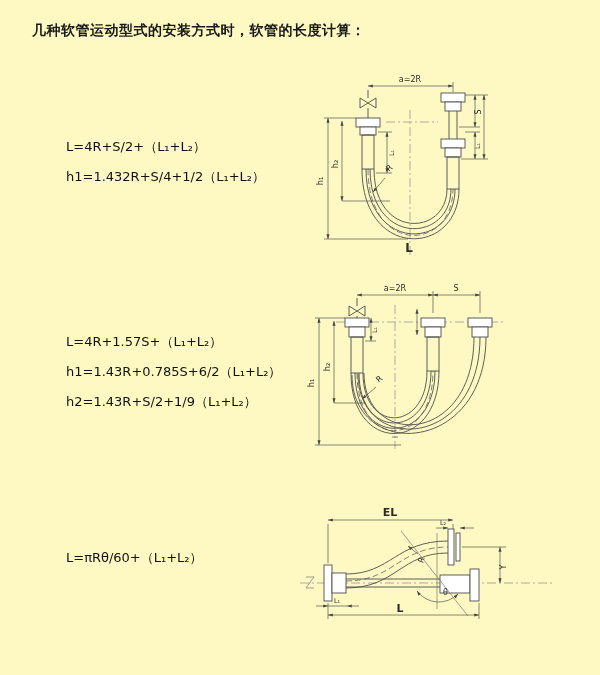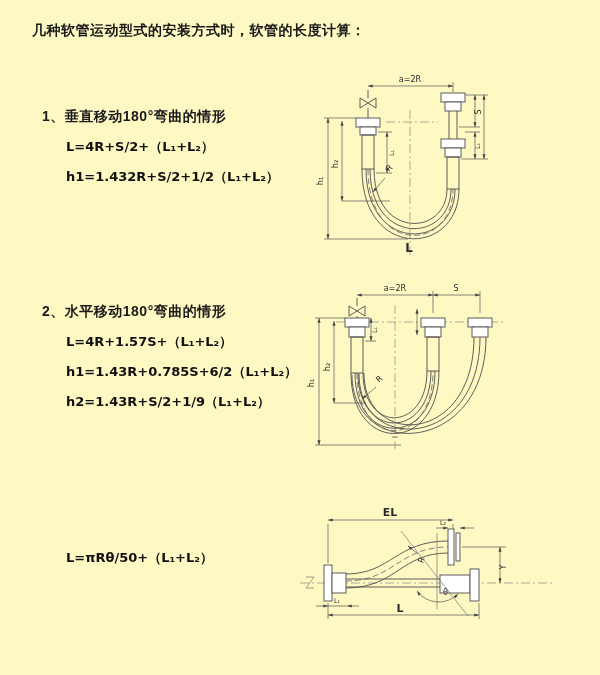--- a/index.html
+++ b/index.html
@@ -13,21 +13,21 @@
   .title{
     position:absolute;left:32px;top:22px;
     font-size:14px;font-weight:bold;letter-spacing:.5px;white-space:nowrap;
   }
   .sec-heading{
     position:absolute;left:42px;
     font-size:14px;font-weight:bold;letter-spacing:.5px;white-space:nowrap;
   }
   .formula{
     position:absolute;left:66px;
-    font-size:13px;font-weight:bold;color:#111;white-space:nowrap;
+    font-size:13px;font-weight:normal;color:#111;white-space:nowrap;
     font-family:"DejaVu Sans","Liberation Sans",sans-serif;
   }
   svg{position:absolute;overflow:visible;}
   svg text{fill:#2b2b2b;font-family:"DejaVu Sans","Liberation Sans",sans-serif;}
   .dwg{stroke:#4d4d4d;stroke-width:0.9;fill:none;}
   .dwgf{stroke:#4d4d4d;stroke-width:0.9;fill:#ffffff;}
   .dim{stroke:#555;stroke-width:0.7;fill:none;}
   .cl{stroke:#8a8a8a;stroke-width:0.7;fill:none;stroke-dasharray:9 3 2 3;}
   .hdash{stroke:#666;stroke-width:0.8;fill:none;stroke-dasharray:6 3;}
   .thin{stroke:#777;stroke-width:0.7;fill:none;}
@@ -46,23 +46,22 @@
         <path d="M0,2 L9,5 L0,8 Z" fill="#444"></path>
       </marker>
       <pattern id="braid" width="4" height="4" patternUnits="userSpaceOnUse">
         <path d="M0,4 L4,0 M0,0 L4,4" stroke="#6f6f6f" stroke-width="0.55"></path>
       </pattern>
     </defs>
   </svg>
 
   <div class="title">几种软管运动型式的安装方式时，软管的长度计算：</div>
 
-  <div class="sec-heading" style="top:108px">1、垂直移动180°弯曲的情形</div>
   <div class="formula" style="top:138px">L=4R+S/2+（L₁+L₂）</div>
-  <div class="formula" style="top:168px">h1=1.432R+S/2+1/2（L₁+L₂）</div>
+  <div class="formula" style="top:168px">h1=1.432R+S/4+1/2（L₁+L₂）</div>
 
   <svg style="left:310px;top:66px" width="285" height="196" viewBox="0 0 285 196">
 
     <path class="cl" d="M100,44 V190"></path>
     <path class="cl" d="M76,56 H128"></path>
 
     <g>
       <path class="dim" d="M58,20 H143" marker-start="url(#arw)" marker-end="url(#arw)"></path>
       <path class="dim" d="M143,16 V26"></path>
       <text class="dimtxt" x="100" y="16" text-anchor="middle">a=2R</text>
@@ -123,21 +122,20 @@
     </g>
 
     <g>
       <text class="dimtxt" transform="translate(81,104) rotate(-40)" text-anchor="middle">R</text>
       <path class="dim" d="M75,112 L63,126" marker-end="url(#arw)"></path>
     </g>
 
     <text class="biglbl" x="99" y="186" text-anchor="middle">L</text>
   </svg>
 
-  <div class="sec-heading" style="top:303px">2、水平移动180°弯曲的情形</div>
   <div class="formula" style="top:333px">L=4R+1.57S+（L₁+L₂）</div>
   <div class="formula" style="top:363px">h1=1.43R+0.785S+6/2（L₁+L₂）</div>
   <div class="formula" style="top:393px">h2=1.43R+S/2+1/9（L₁+L₂）</div>
 
   <svg style="left:306px;top:283px" width="292" height="172" viewBox="0 0 292 172">
 
     <path class="cl" d="M89,22 V166"></path>
     <path class="cl" d="M30,39 H200"></path>
     <path class="dim" d="M86,154 H92"></path>
 
@@ -202,21 +200,21 @@
       <path class="dim" d="M65,35 V58" marker-start="url(#arw)" marker-end="url(#arw)"></path>
       <text class="dimtxt-s" transform="translate(71,47) rotate(-90)" text-anchor="middle">L₁</text>
     </g>
 
     <g>
       <text class="dimtxt" transform="translate(75,98) rotate(-40)" text-anchor="middle">R</text>
       <path class="dim" d="M70,104 L56,116" marker-end="url(#arw)"></path>
     </g>
   </svg>
 
-  <div class="formula" style="top:549px">L=πRθ/50+（L₁+L₂）</div>
+  <div class="formula" style="top:549px">L=πRθ/60+（L₁+L₂）</div>
 
   <svg style="left:296px;top:501px" width="304" height="150" viewBox="0 0 304 150">
 
     <path class="cl" d="M4,82 H256"></path>
     <path class="thin" d="M10,76 L18,76 L10,87 L18,87"></path>
 
     <g>
       <path class="dim" d="M32,23 V62 M157,23 V28"></path>
       <path class="dim" d="M32,19 H157" marker-start="url(#arw)" marker-end="url(#arw)"></path>
       <text x="94" y="15" text-anchor="middle" style="font-size:11px;font-weight:bold">EL</text>

